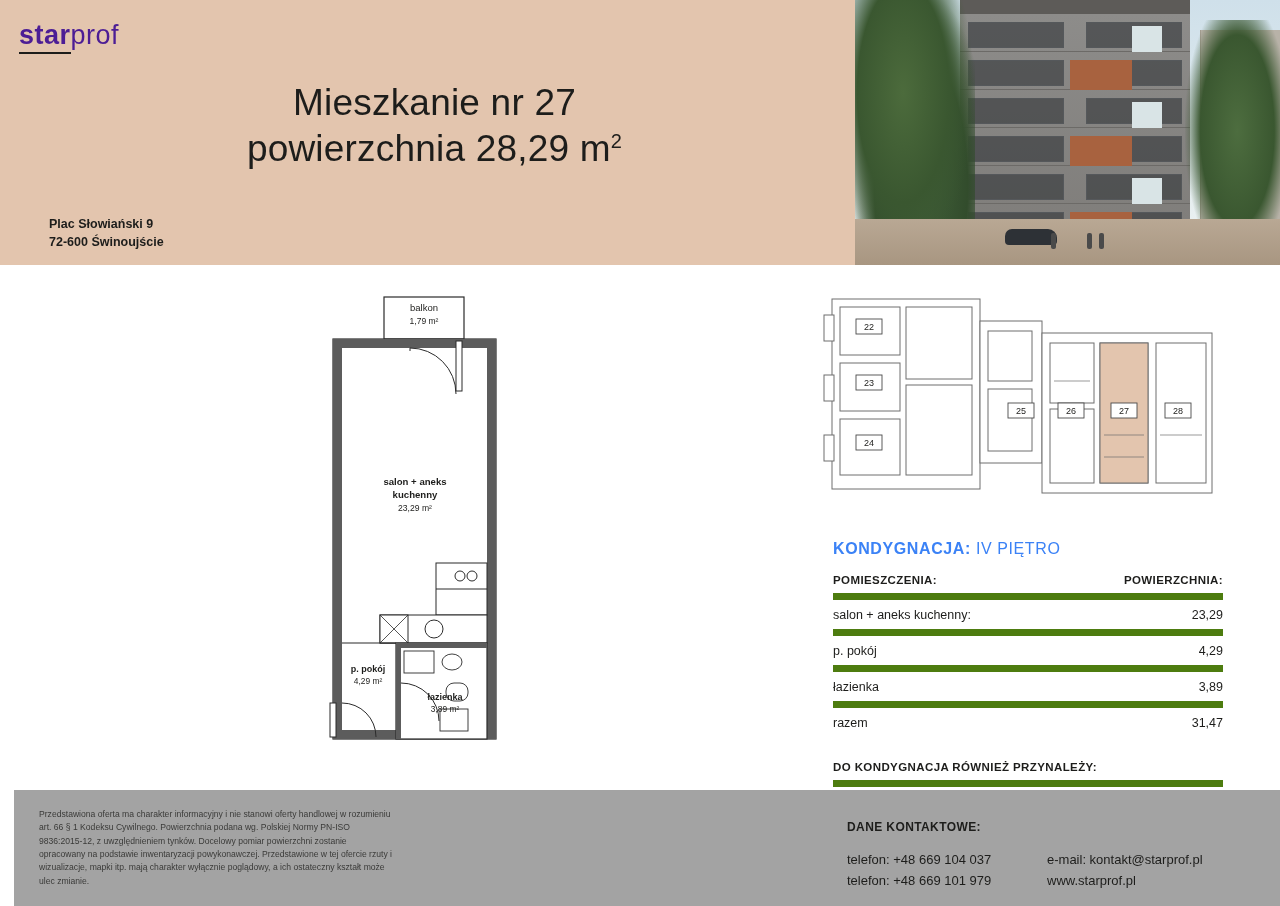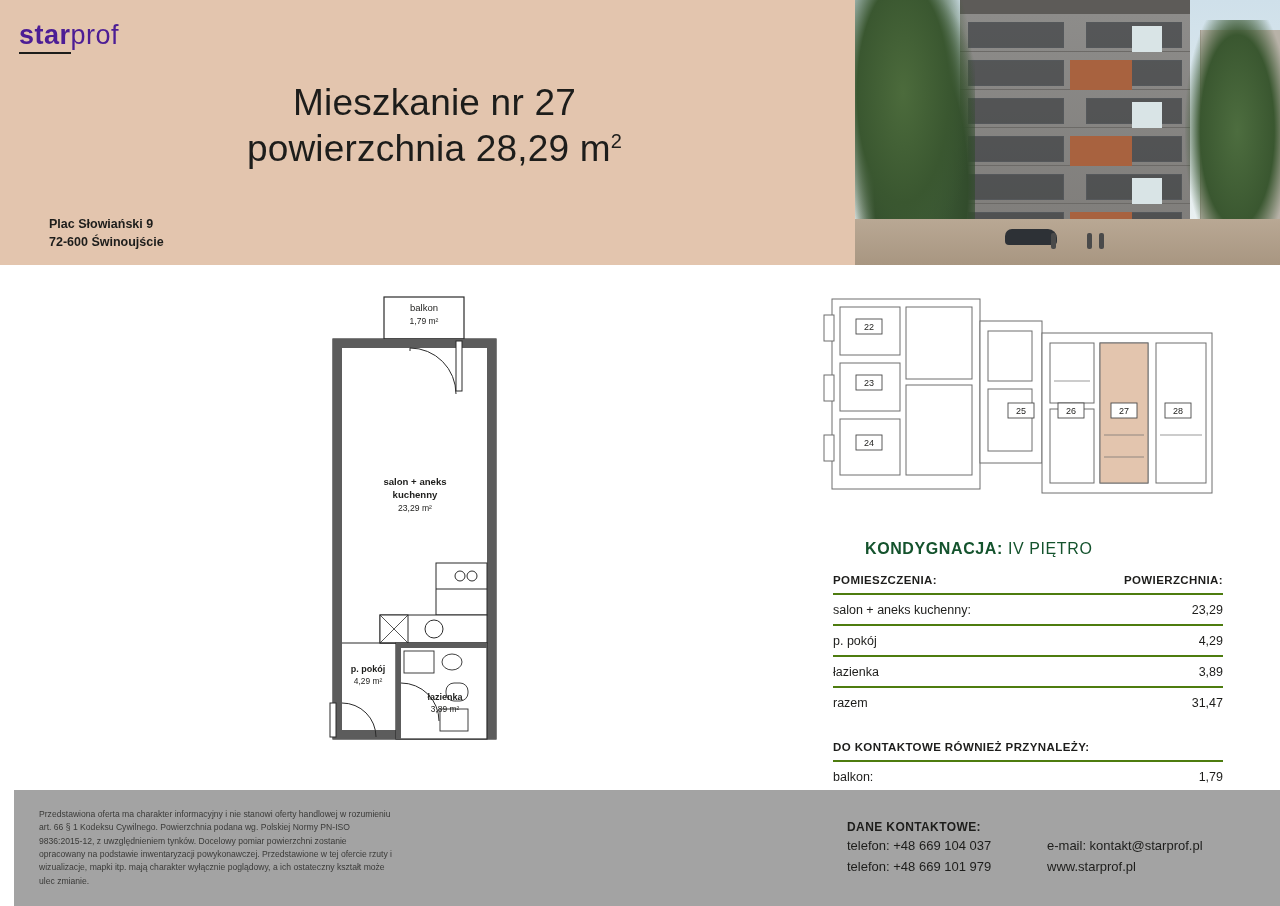--- a/index.html
+++ b/index.html
@@ -90,39 +90,39 @@
   
   .plan { position:absolute; left:300px; top:20px; width:280px; height:470px; }
   .plan svg { display:block; }
 
   
   .keyplan { position:absolute; left:820px; top:20px; width:400px; height:225px; }
   .keyplan svg { display:block; }
 
   
   .tbl { position:absolute; left:833px; top:275px; width:390px; }
-  .kond { font-size:16px; font-weight:400; letter-spacing:.6px; color:#14532d; margin-bottom:16px;margin-left:32px; }
+  .kond { font-size:16px; font-weight:400; letter-spacing:.6px; color:#3b82f6; margin-bottom:16px; }
   .kond b { font-weight:700; }
   .thead { display:flex; justify-content:space-between; font-size:11.5px; font-weight:700; letter-spacing:.4px; color:#1d1d1b; padding-bottom:7px; }
   .row {
     display:flex; justify-content:space-between; align-items:baseline;
     font-size:12.5px; color:#1d1d1b; padding:8px 0 7px;
-    border-top:2px solid #4d7c0f;
+    border-top:7px solid #4d7c0f;
   }
   .row .v { font-size:12.5px;margin-left:32px; }
   .sub { margin-top:24px; font-size:11.5px; font-weight:700; letter-spacing:.4px; color:#1d1d1b; padding-bottom:7px; }
 
   
   .footer { position:absolute; left:14px; top:790px; width:1280px; height:116px; background:#a3a3a3; }
   .disclaimer {
     position:absolute; left:25px; top:18px; width:355px;
     font-size:8.6px; line-height:1.55; color:#3a3a38;
   }
   .contact { position:absolute; left:833px; top:30px; width:420px; color:#1d1d1b; }
-  .contact .ch { font-size:12px; font-weight:700; letter-spacing:.4px; margin-bottom:2px; }
+  .contact .ch { font-size:12px; font-weight:700; letter-spacing:.4px; margin-bottom:16px; }
   .ccols { display:flex; font-size:13px; line-height:1.6; }
   .ccols .c1 { width:200px; }
 </style>
 </head>
 <body>
 
 <div class="page">
 
   <div class="header">
 
@@ -315,21 +315,21 @@
       </div>
       <div class="row">
         <span>łazienka</span>
         <span class="v">3,89</span>
       </div>
       <div class="row">
         <span>razem</span>
         <span class="v">31,47</span>
       </div>
 
-      <div class="sub">DO KONTAKTOWE RÓWNIEŻ PRZYNALEŻY:</div>
+      <div class="sub">DO KONDYGNACJA RÓWNIEŻ PRZYNALEŻY:</div>
       <div class="row">
         <span>balkon:</span>
         <span class="v">1,79</span>
       </div>
     </div>
   </div>
 
   <div class="footer">
     <div class="disclaimer">Przedstawiona oferta ma charakter informacyjny i nie stanowi oferty handlowej w rozumieniu art. 66 § 1 Kodeksu Cywilnego. Powierzchnia podana wg. Polskiej Normy PN-ISO 9836:2015-12, z uwzględnieniem tynków. Docelowy pomiar powierzchni zostanie opracowany na podstawie inwentaryzacji powykonawczej. Przedstawione w tej ofercie rzuty i wizualizacje, mapki itp. mają charakter wyłącznie poglądowy, a ich ostateczny kształt może ulec zmianie.</div>
 

